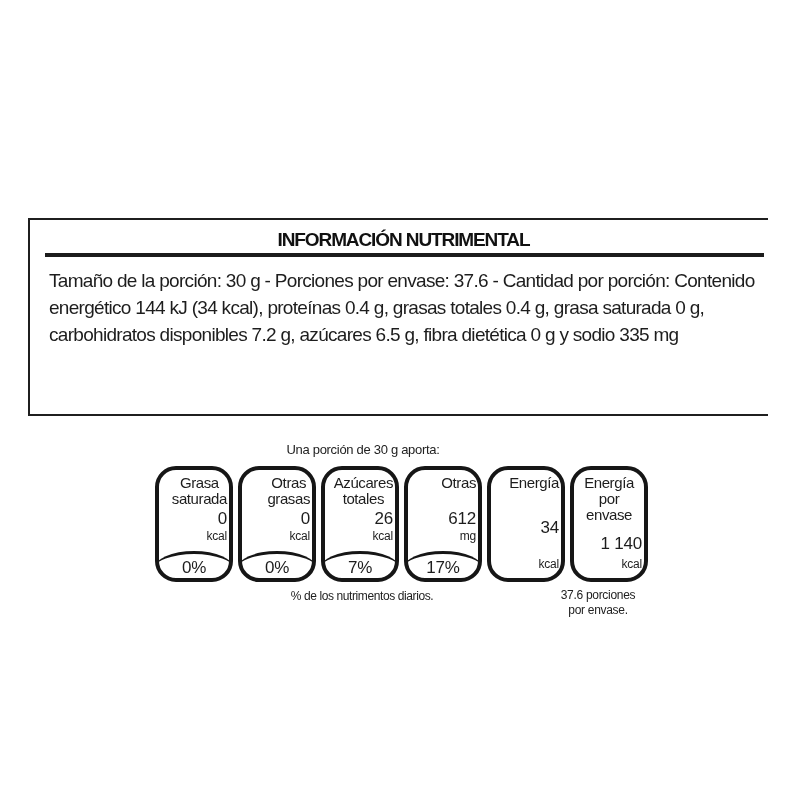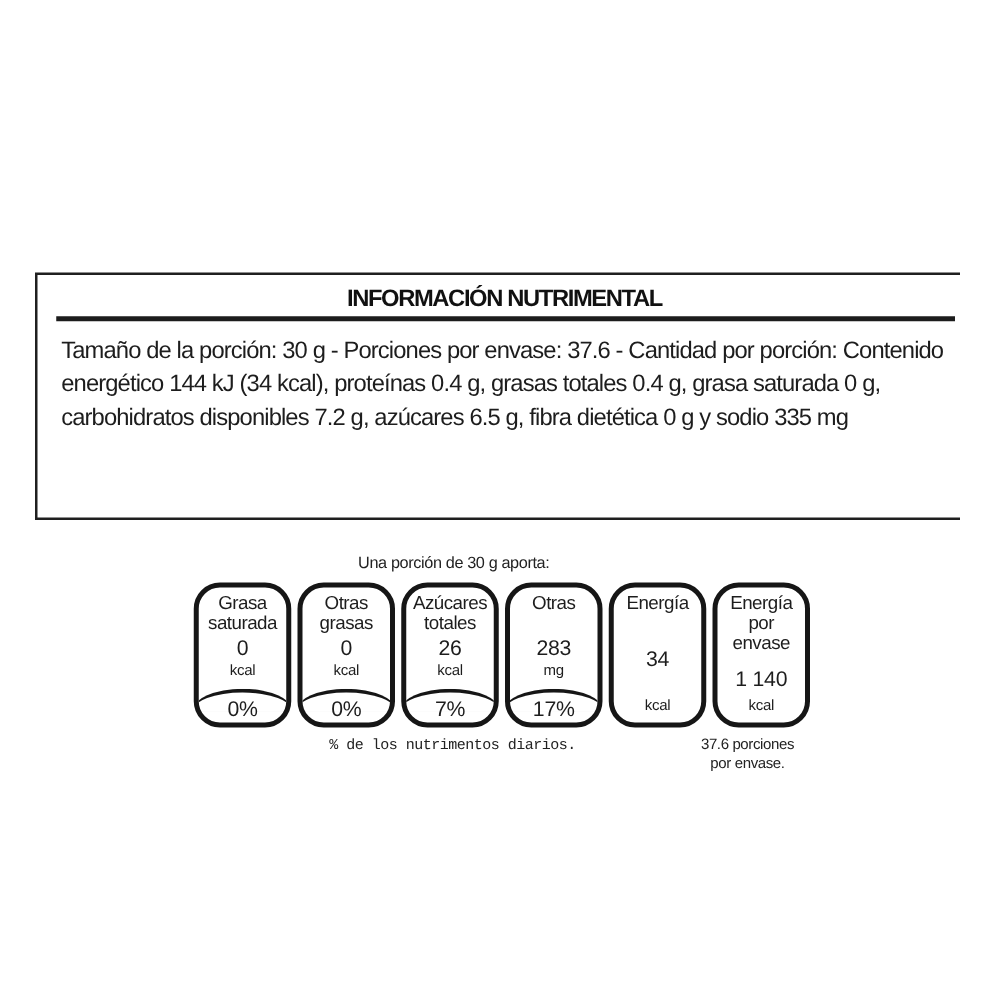--- a/index.html
+++ b/index.html
@@ -31,21 +31,21 @@
   .gda-heading{
     position:absolute;top:442px;left:363px;transform:translateX(-50%);
     font-size:13px;letter-spacing:-0.3px;white-space:nowrap;color:#222222;
   }
   .badges{
     position:absolute;left:155px;top:466px;display:flex;gap:5px;
   }
   .badge{
     position:relative;width:78px;height:116px;box-sizing:border-box;
     border:4px solid #161616;border-radius:21px;background:#ffffff;
-    display:flex;flex-direction:column;align-items:center;text-align:center;
+    display:flex;flex-direction:column;align-items:flex-end;text-align:center;
     padding:5px 2px 3px;overflow:hidden;
   }
   .b-title{
     font-size:15px;line-height:16px;min-height:32px;letter-spacing:-0.4px;
     white-space:pre-line;color:#1d1d1d;
   }
   .b-value{font-size:17px;line-height:19px;margin-top:2px;letter-spacing:-0.2px;}
   .b-unit{font-size:12px;line-height:17px;letter-spacing:-0.2px;}
   .no-pct .b-value{margin-top:11px;}
   .no-pct .b-unit{margin-top:auto;margin-bottom:2px;}
@@ -53,21 +53,21 @@
     position:absolute;left:-5px;right:-5px;bottom:9px;height:15px;
     border-top:3px solid #161616;
     border-radius:50% 50% 0 0 / 100% 100% 0 0;
   }
   .b-pct{
     position:absolute;left:0;right:0;bottom:1px;
     font-size:17px;line-height:18px;letter-spacing:-0.2px;
   }
   .foot-left{
     position:absolute;top:589px;left:362px;transform:translateX(-50%);
-    font-size:12px;letter-spacing:-0.4px;white-space:nowrap;color:#222222;font-family:Liberation Mono, monospace;
+    font-size:12px;letter-spacing:-0.4px;white-space:nowrap;color:#222222;
   }
   .foot-right{
     position:absolute;top:588px;left:598px;transform:translateX(-50%);
     font-size:12px;line-height:15px;letter-spacing:-0.3px;
     text-align:center;white-space:pre-line;color:#222222;
   }
 </style>
 </head>
 <body>
 
@@ -103,21 +103,21 @@
       <div class="badge has-pct">
         <div class="b-title">Azúcares
 totales</div>
         <div class="b-value">26</div>
         <div class="b-unit">kcal</div>
         <div class="b-arc"></div>
         <div class="b-pct">7%</div>
       </div>
       <div class="badge has-pct">
         <div class="b-title">Otras</div>
-        <div class="b-value">283</div>
+        <div class="b-value">612</div>
         <div class="b-unit">mg</div>
         <div class="b-arc"></div>
         <div class="b-pct">17%</div>
       </div>
       <div class="badge no-pct">
         <div class="b-title">Energía</div>
         <div class="b-value">34</div>
         <div class="b-unit">kcal</div>
       </div>
       <div class="badge no-pct">

